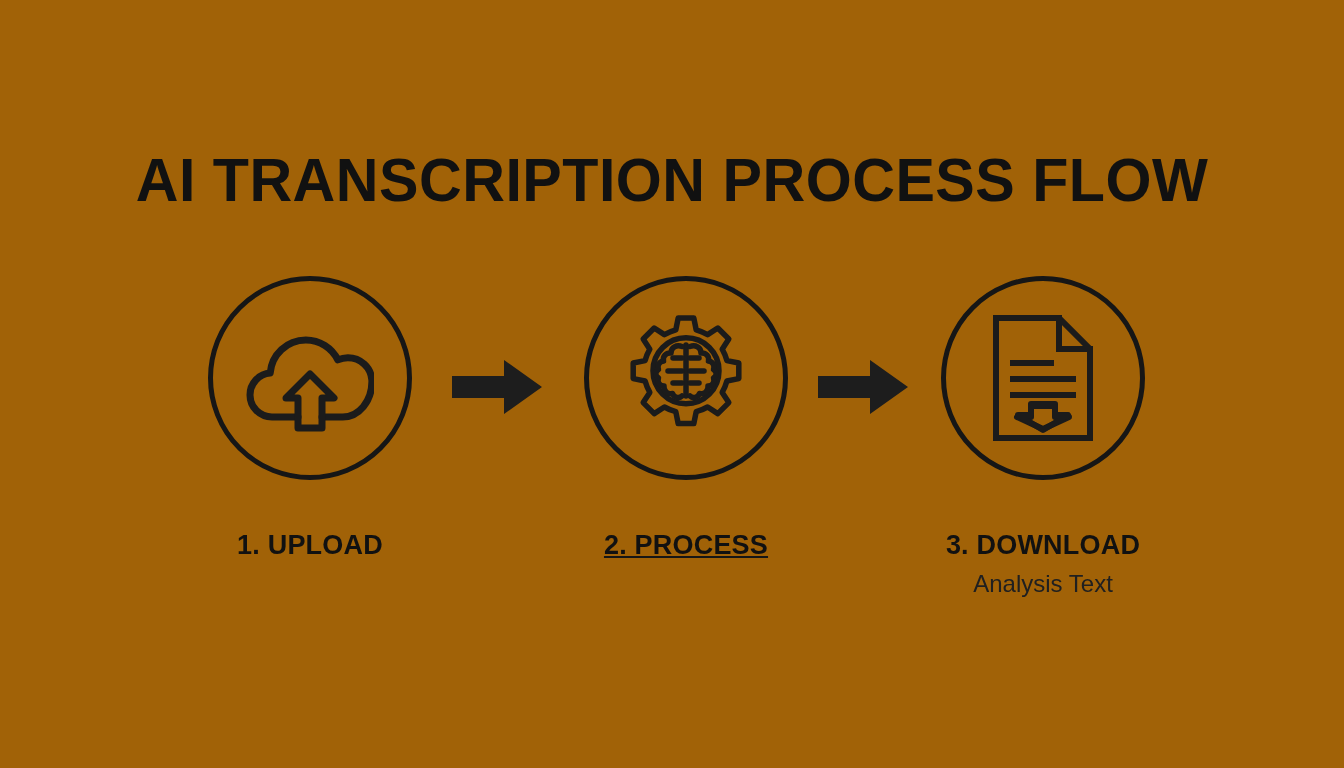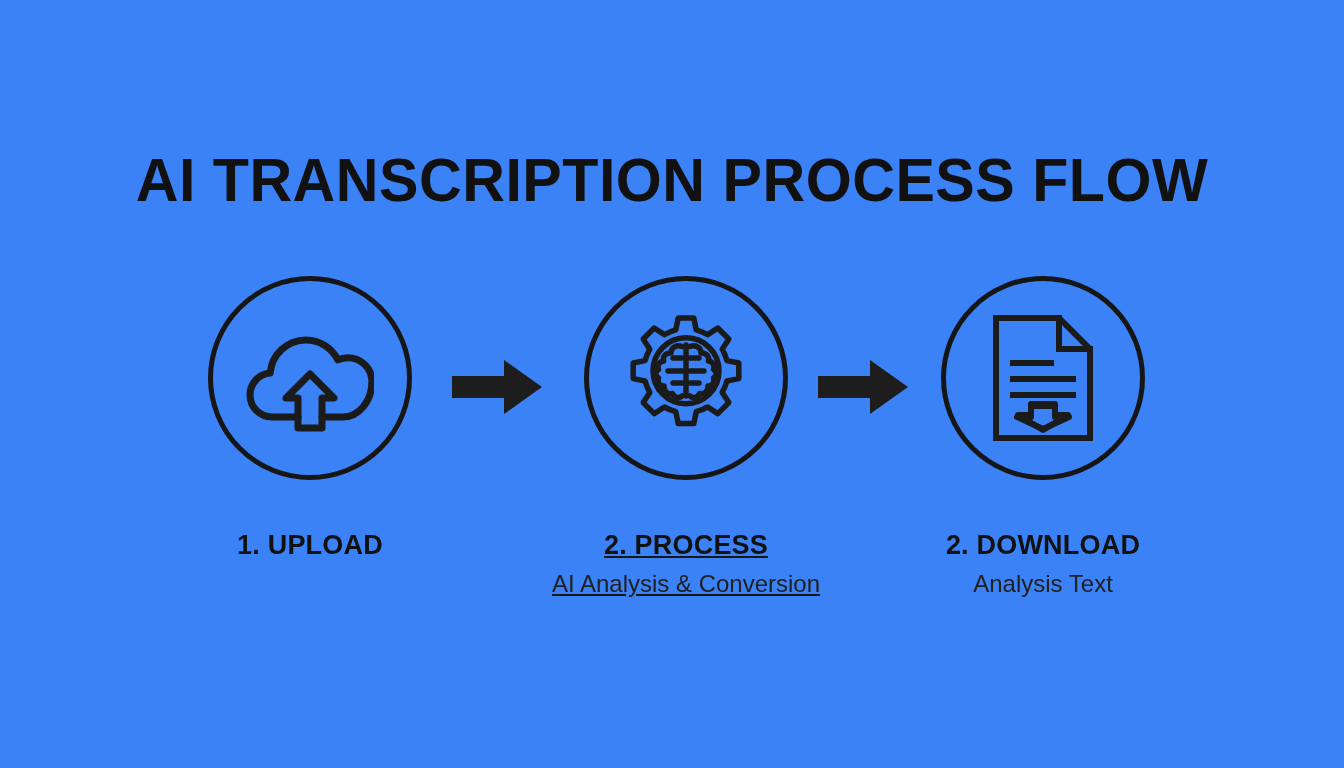--- a/index.html
+++ b/index.html
@@ -14,21 +14,21 @@
     font-family: "Liberation Sans", "DejaVu Sans", sans-serif;
     color: #161616;
     overflow: hidden;
     position: relative;
   }
 
   #infographic {
     position: relative;
     width: 1344px;
     height: 768px;
-    background: #3b82f6;
+    background: #a16207;
   }
 
   
   .title {
     position: absolute;
     left: 0;
     top: 104px;
     width: 1344px;
     text-align: center;
     font-size: 61px;
@@ -165,41 +165,40 @@
             <path d="M61 45 H52"></path>
             <path d="M61 58 H47"></path>
             <path d="M61 70 H52"></path>
             <path d="M69 45 H78"></path>
             <path d="M69 58 H83"></path>
             <path d="M69 70 H78"></path>
           </svg>
         </span>
       </div>
       <div class="step-heading">2. PROCESS</div>
-      <div class="step-sub">AI Analysis &amp; Conversion</div>
     </div>
 
     <div class="step step-3">
       <div class="circle">
         <span>
           <svg width="104" height="130" viewBox="0 0 104 130" fill="none" stroke="#1b1b1b" stroke-width="6" stroke-linecap="square" stroke-linejoin="miter">
 
             <path d="M5 5 H68 L99 36 V125 H5 Z"></path>
             <path d="M68 5 V36 H99"></path>
 
             <line x1="22" y1="50" x2="60" y2="50"></line>
             <line x1="22" y1="66" x2="82" y2="66"></line>
             <line x1="22" y1="82" x2="82" y2="82"></line>
 
             <path d="M52 95 M40 93 H64 V104 H78 L52 116 L26 104 H40 Z" stroke-linejoin="round"></path>
             <path d="M40 91 V102 H27 L52 117 L77 102 H64 V91 Z" stroke-linejoin="round"></path>
           </svg>
         </span>
       </div>
-      <div class="step-heading">2. DOWNLOAD</div>
+      <div class="step-heading">3. DOWNLOAD</div>
       <div class="step-sub">Analysis Text</div>
     </div>
 
   </div>
 
   <div class="arrow arrow-1">
     <span>
       <svg width="90" height="54" viewBox="0 0 90 54">
         <path d="M0 16 H52 V0 L90 27 L52 54 V38 H0 Z" fill="#1d1d1d"></path>
       </svg>

